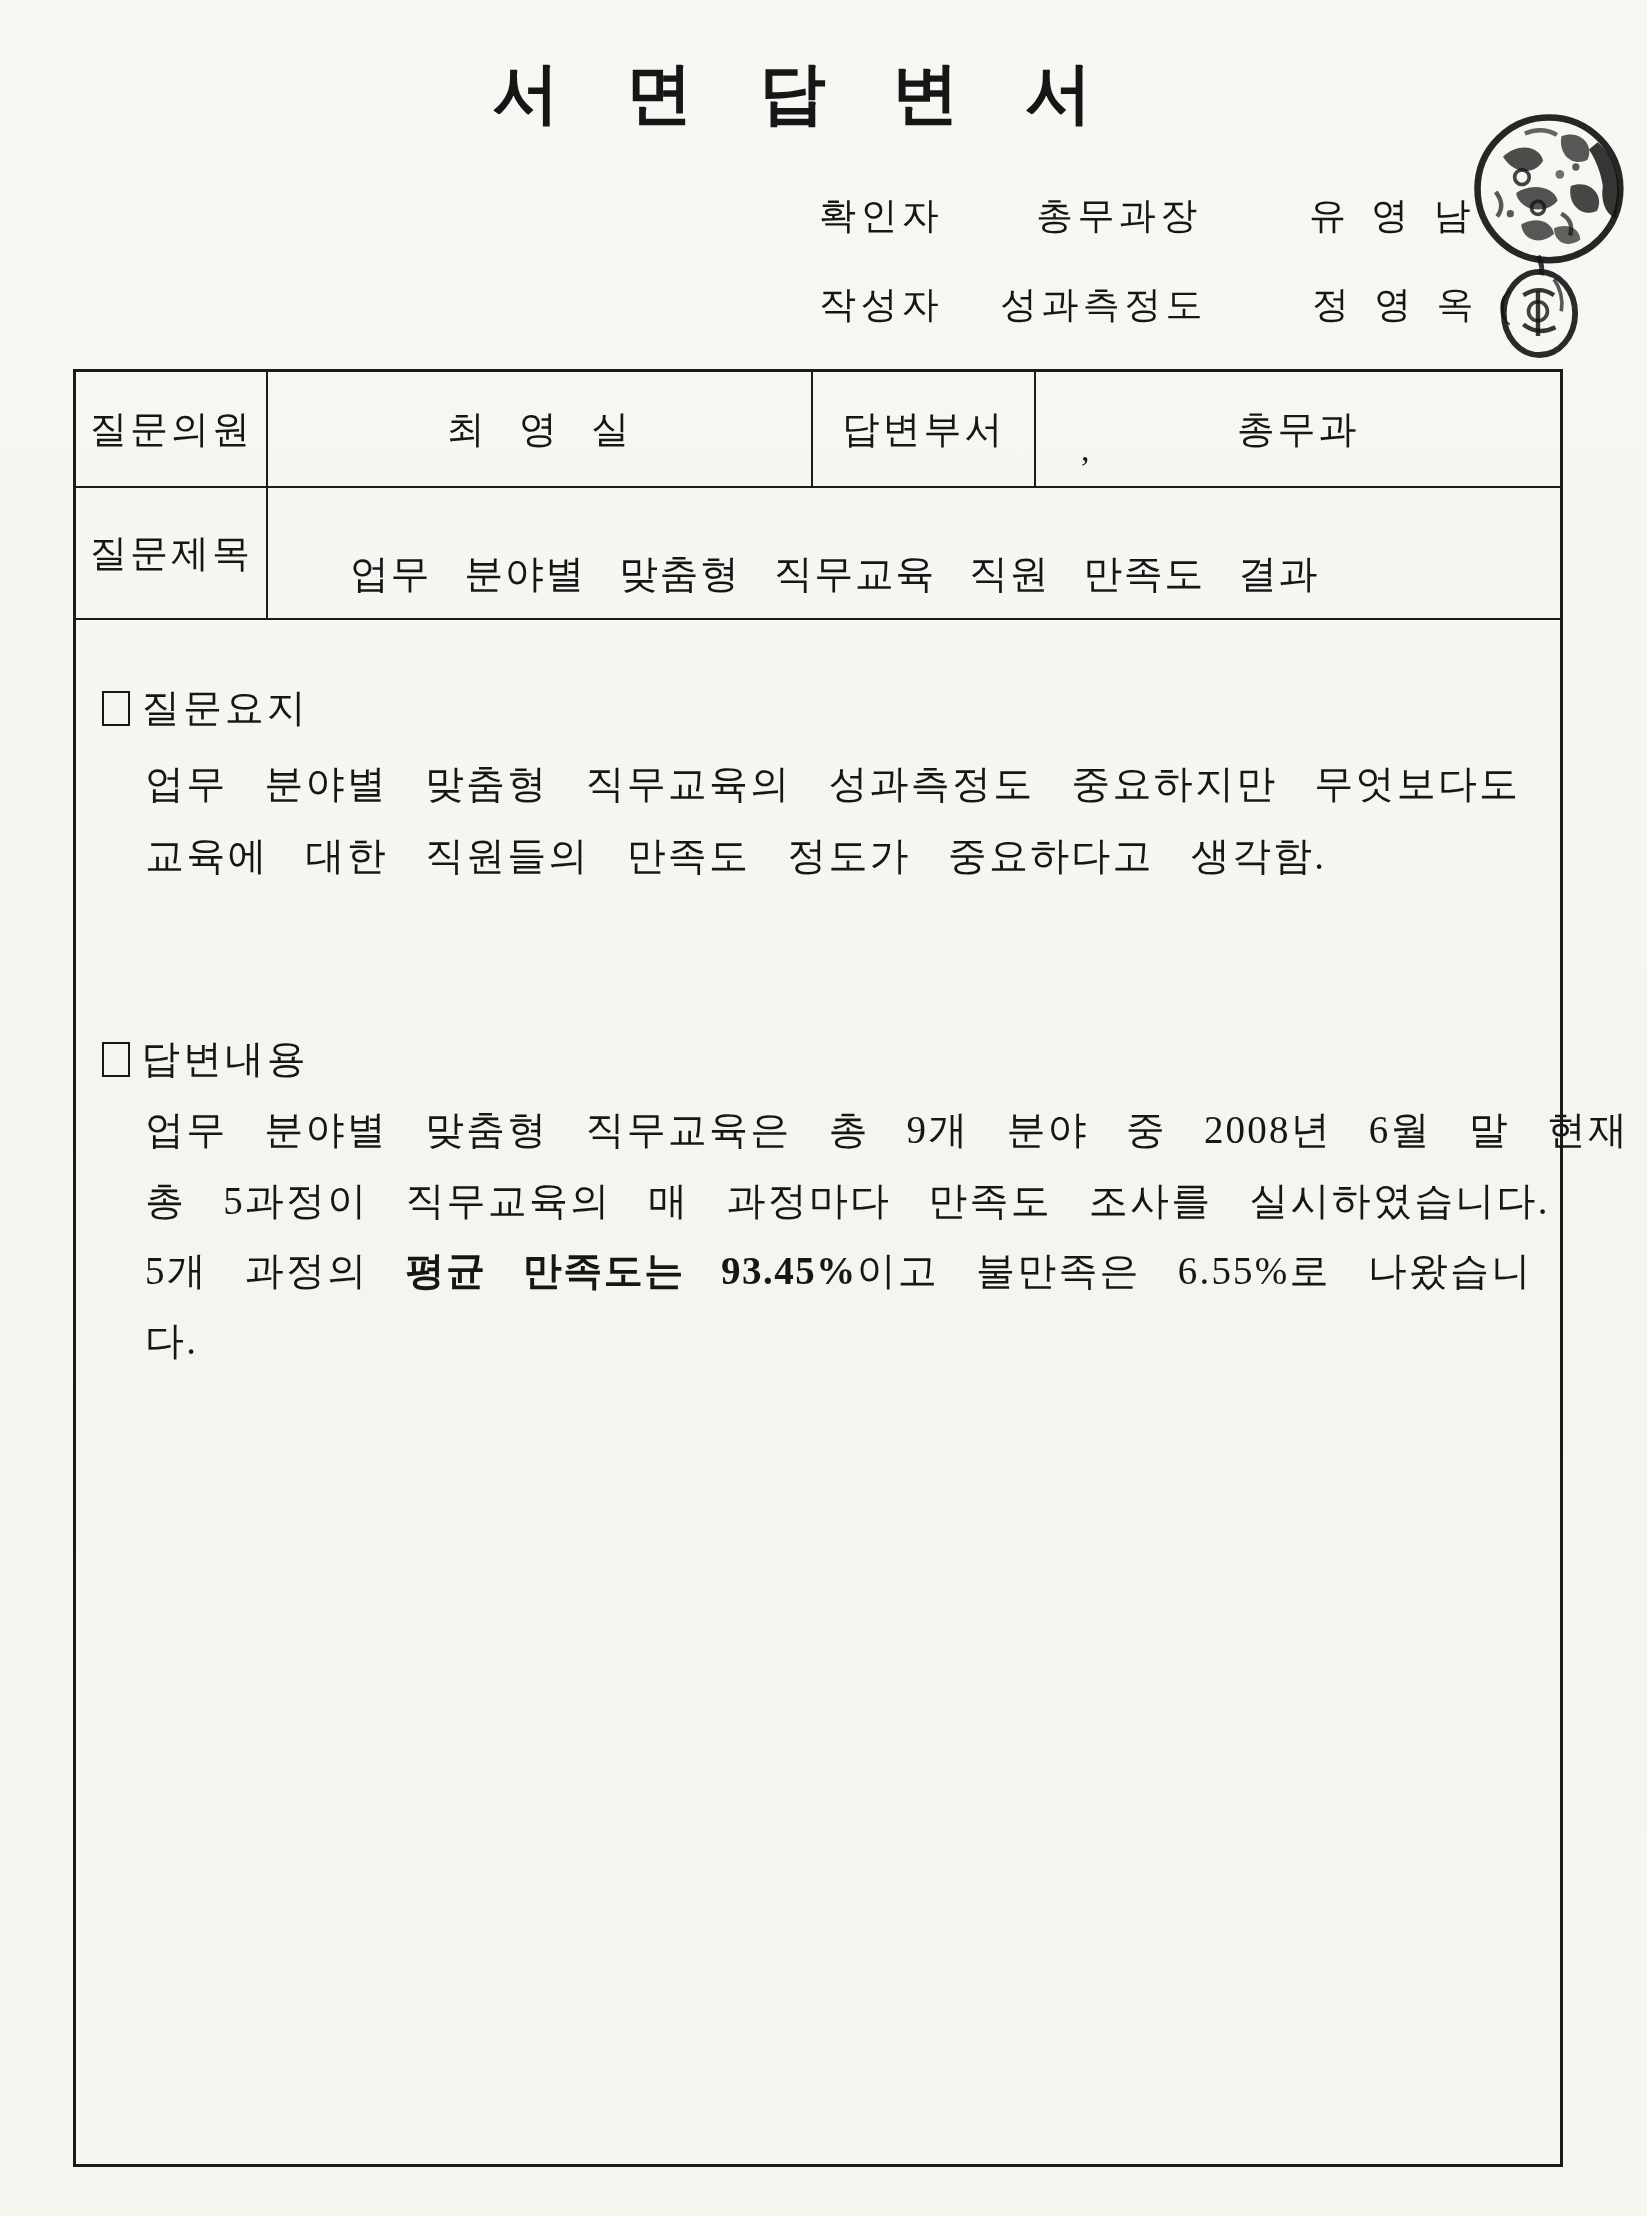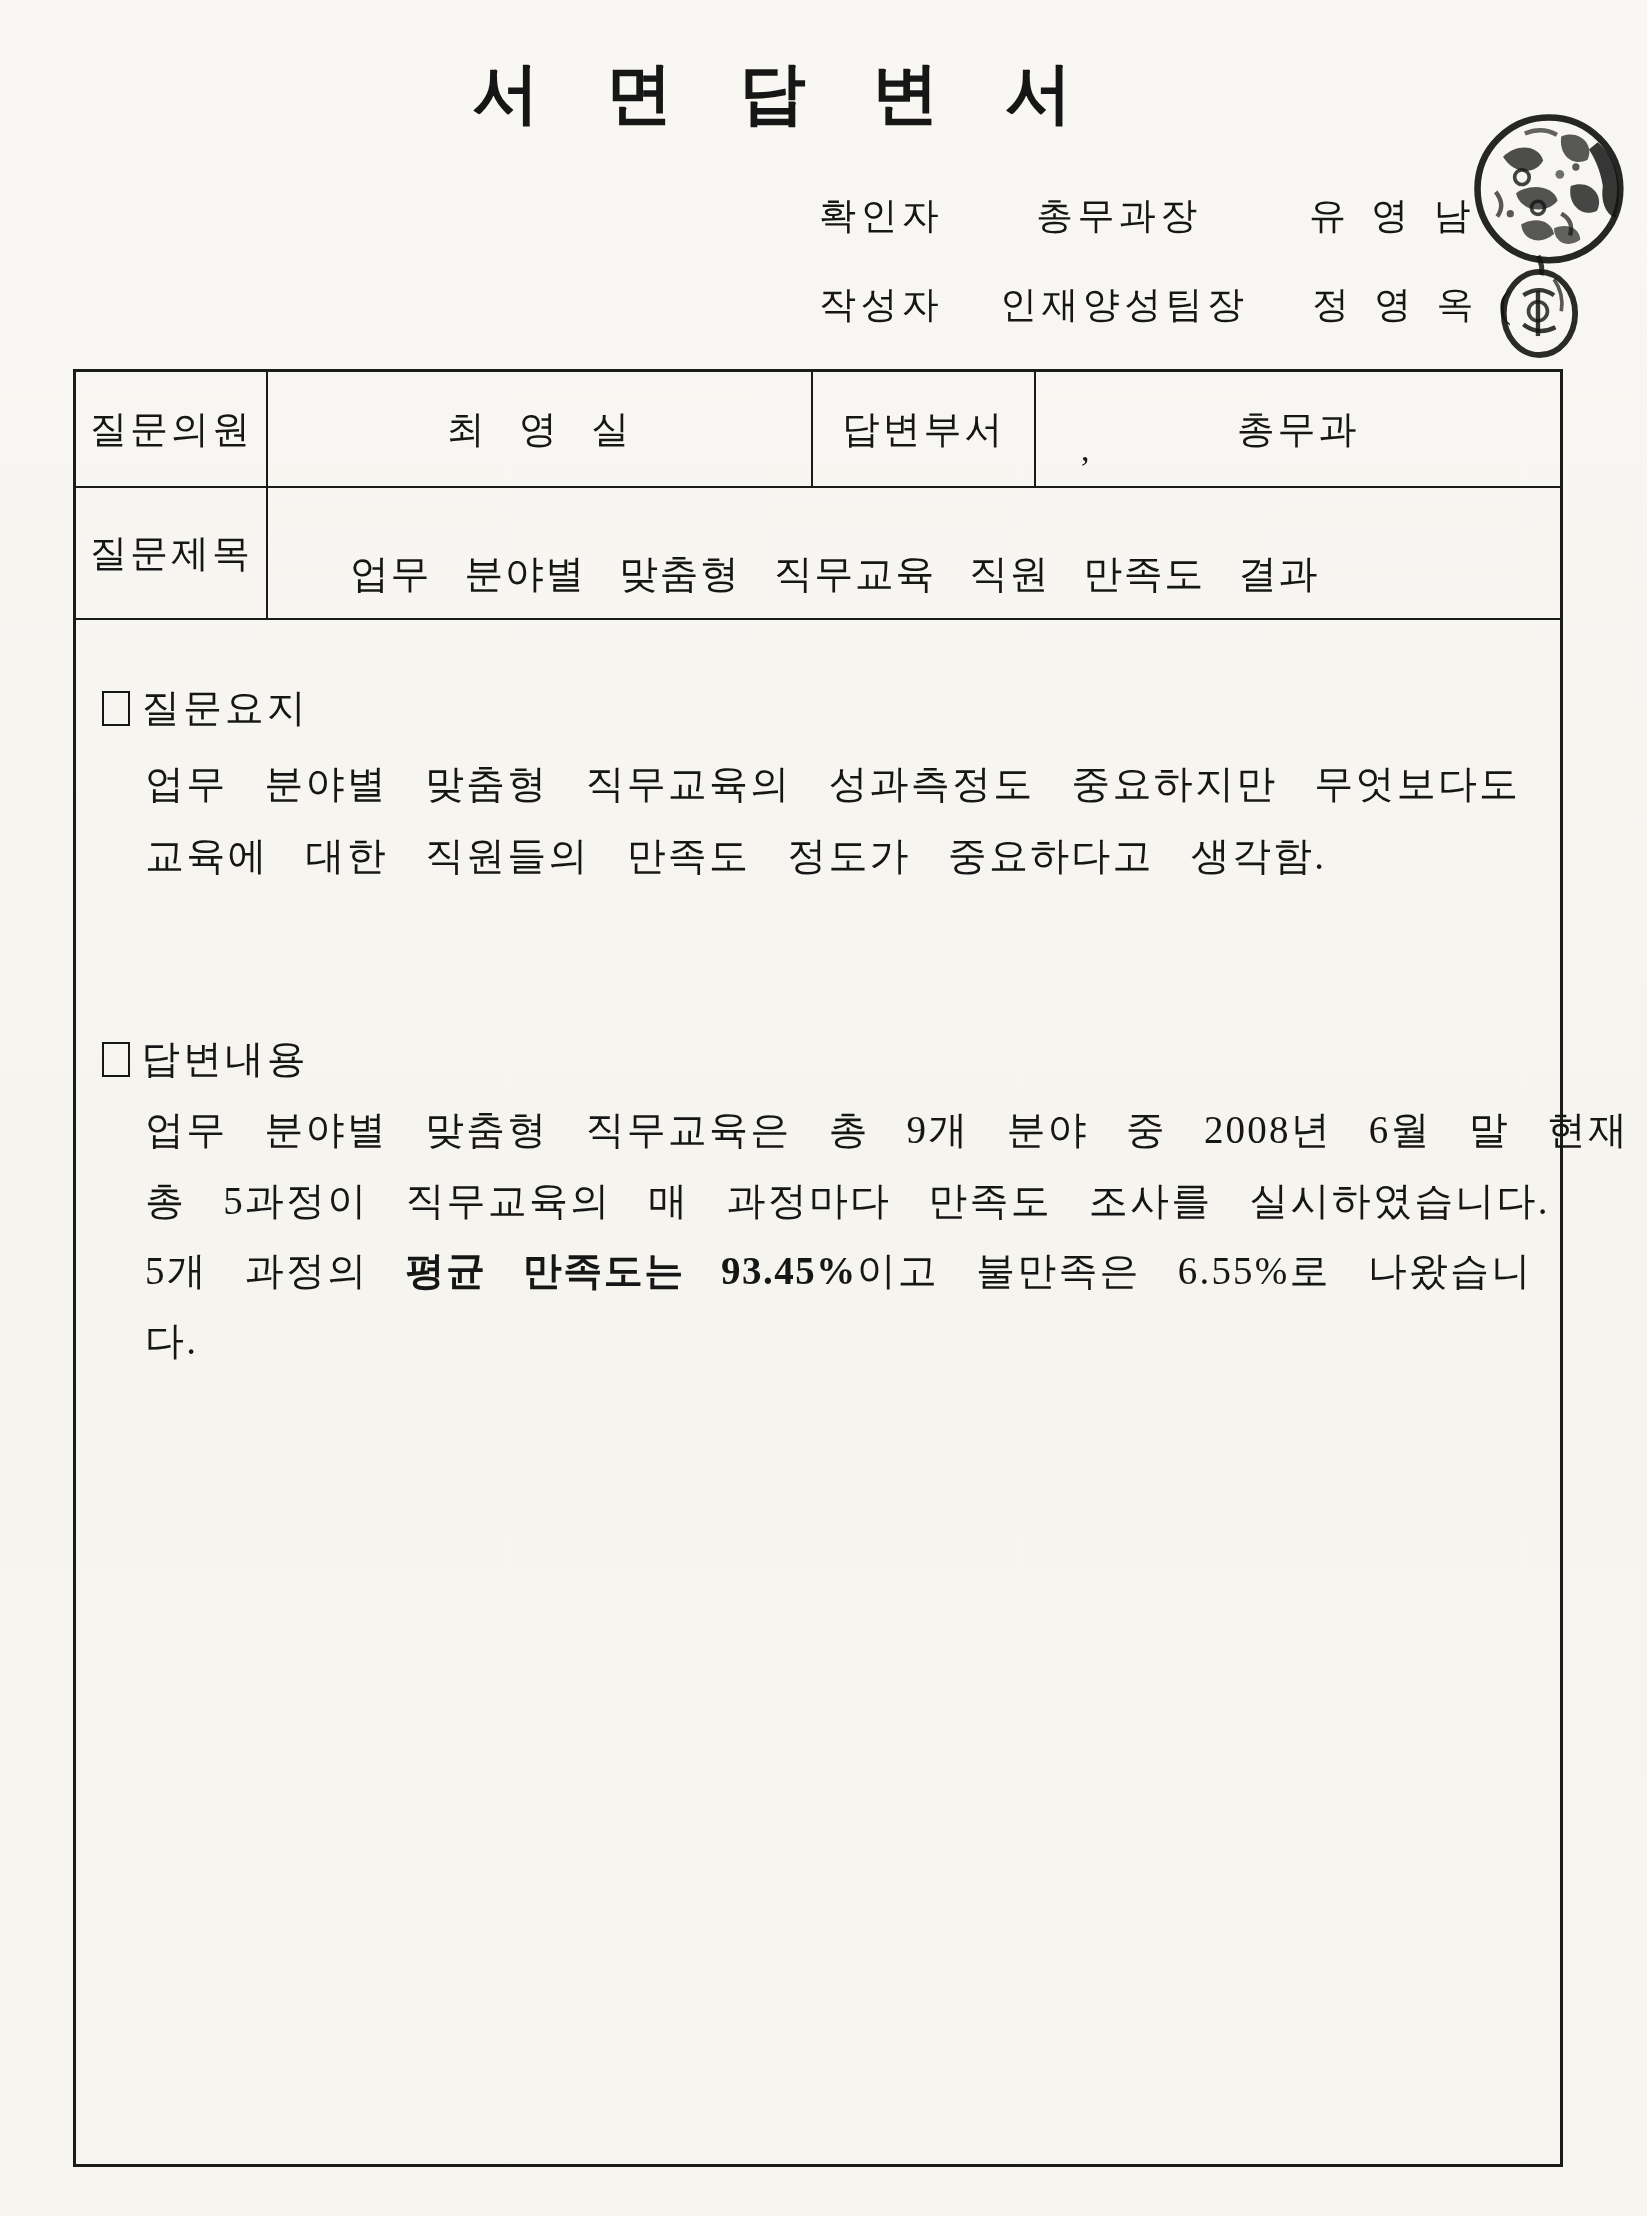--- a/index.html
+++ b/index.html
@@ -11,20 +11,21 @@
     color:#161616;
     overflow:hidden;
   }
   
   .doc-title{
     position:absolute;top:48px;left:0;width:1548px;
     text-align:center;
     font-size:67px;font-weight:700;
     word-spacing:42px;letter-spacing:3.7px;
     white-space:nowrap;
+    padding-left:20px;
   }
   
   .appr{position:absolute;font-size:37px;letter-spacing:4.4px;white-space:nowrap;}
   .appr.name{letter-spacing:1.5px;word-spacing:13px;}
   
   .stamp-wrap{position:absolute;left:1452px;top:104px;width:204px;height:263px;}
   
   .info-table{
     position:absolute;left:73px;top:369px;width:1490px;height:1798px;
     border:3.7px solid #1b1b1b;box-sizing:border-box;
@@ -61,21 +62,21 @@
 
 <div class="page">
 
   <div class="doc-title">서 면 답 변 서</div>
 
   <span class="appr" style="top:191px;left:819px;">확인자</span>
   <span class="appr" style="top:191px;left:1036px;">총무과장</span>
   <span class="appr name" style="top:191px;left:1309px;">유 영 남</span>
 
   <span class="appr" style="top:280px;left:819px;">작성자</span>
-  <span class="appr" style="top:280px;left:1000px;">인재양성팀장</span>
+  <span class="appr" style="top:280px;left:1000px;">성과측정도</span>
   <span class="appr name" style="top:280px;left:1312px;">정 영 옥 (</span>
 
   <div class="stamp-wrap">
     <svg width="204" height="263" viewBox="0 0 280 360">
 
       <circle cx="133" cy="116" r="98" fill="none" stroke="#141414" stroke-width="9" opacity="0.92"></circle>
       <path d="M200 52 C228 76, 236 118, 224 156 C210 150, 204 132, 207 112 C204 92, 196 74, 188 62 Z" fill="#141414" opacity="0.85"></path>
       <path d="M70 72 C90 52, 120 57, 125 77 C115 97, 85 97, 70 72 Z" fill="#141414" opacity="0.75"></path>
       <path d="M150 44 C175 34, 196 56, 186 76 C166 86, 146 70, 150 44 Z" fill="#141414" opacity="0.7"></path>
       <path d="M88 122 C108 107, 140 112, 145 132 C130 152, 93 147, 88 122 Z" fill="#141414" opacity="0.72"></path>

